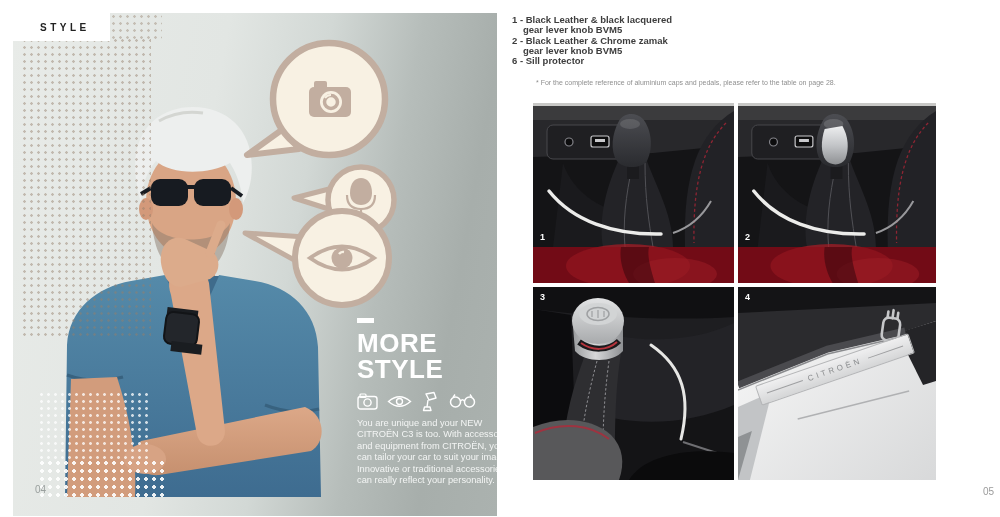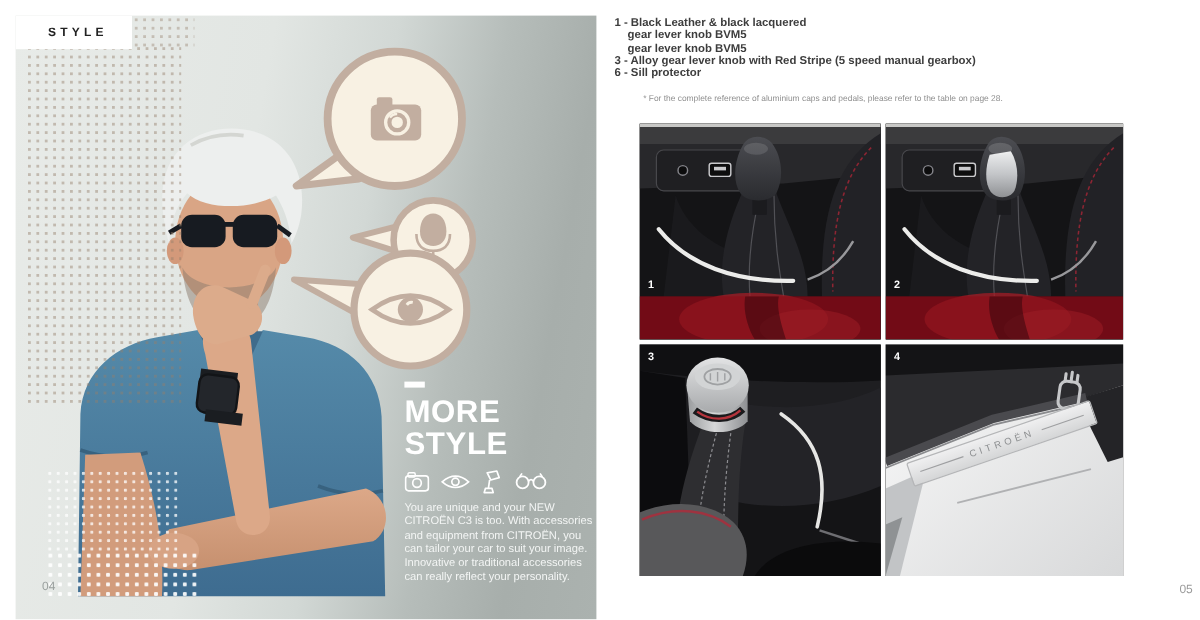--- a/index.html
+++ b/index.html
@@ -19,21 +19,21 @@
   .dots-bottom{left:25px;top:378px;width:110px;height:72px;
     background-image:radial-gradient(circle,rgba(255,255,255,0.75) 1.2px,rgba(0,0,0,0) 1.6px);
     background-size:7px 7px;}
   .dots-bottom2{left:25px;top:446px;width:128px;height:38px;
     background-image:radial-gradient(circle,rgba(255,255,255,0.9) 1.6px,rgba(0,0,0,0) 2px);
     background-size:8px 8px;}
   .bubble-svg{position:absolute;left:0;top:0;width:484px;height:484px;}
   .style-label{position:absolute;left:0;top:0;width:97px;height:28px;background:#ffffff;
     display:flex;align-items:center;padding-left:27px;box-sizing:border-box;}
   .style-label span{font-size:10px;font-weight:700;letter-spacing:3.5px;color:#222;}
-  .more-style{position:absolute;left:324px;top:305px;width:165px;}
+  .more-style{position:absolute;left:344px;top:305px;width:165px;}
   .more-dash{width:17px;height:5px;background:#ffffff;margin-bottom:7px;}
   .headline{font-size:26px;line-height:26px;font-weight:700;color:#ffffff;letter-spacing:0.5px;}
   .icon-row{display:flex;align-items:center;gap:9px;margin-top:9px;height:20px;}
   .icon-row svg{display:block;}
   .body-text{margin:7px 0 0 0;font-size:9.3px;line-height:11.4px;color:#f3f5f4;width:160px;}
   .pagenum{position:absolute;font-size:10px;color:#8d9392;}
   .pagenum-left{left:22px;top:471px;color:#9aa09e;}
   .pagenum-right{left:1px;top:486px;width:993px;text-align:right;color:#9b9b9b;}
   
   .acc-list{position:absolute;left:512px;top:15px;color:#3d3d3d;font-size:9.5px;font-weight:700;}
@@ -187,22 +187,22 @@
       </div>
       <p class="body-text">You are unique and your NEW CITROËN C3 is too. With accessories and equipment from CITROËN, you can tailor your car to suit your image. Innovative or traditional accessories can really reflect your personality.</p>
     </div>
 
     <div class="pagenum pagenum-left">04</div>
   </div>
 
   <div class="acc-list">
     <div class="li">1 - Black Leather &amp; black lacquered</div>
     <div class="li indent">gear lever knob BVM5</div>
+    <div class="li">2 - Black Leather &amp; Chrome zamak</div>
     <div class="li indent">gear lever knob BVM5</div>
-    <div class="li">3 - Alloy gear lever knob with Red Stripe (5 speed manual gearbox)</div>
     <div class="li">6 - Sill protector</div>
   </div>
   <div class="footnote">* For the complete reference of aluminium caps and pedals, please refer to the table on page 28.</div>
 
   <div class="photo photo1">
     <svg viewBox="0 0 201 180" preserveAspectRatio="none">
       <defs>
         <linearGradient id="knobG1" x1="0" y1="0" x2="0" y2="1">
           <stop offset="0" stop-color="#4C4D52"></stop>
             <stop offset="1" stop-color="#2A2B2F"></stop>

